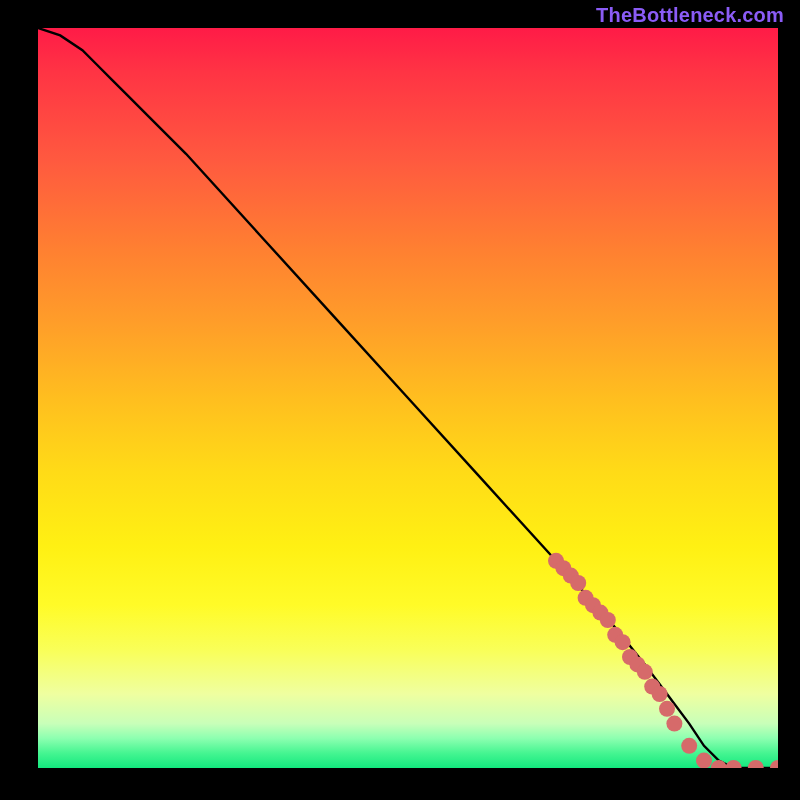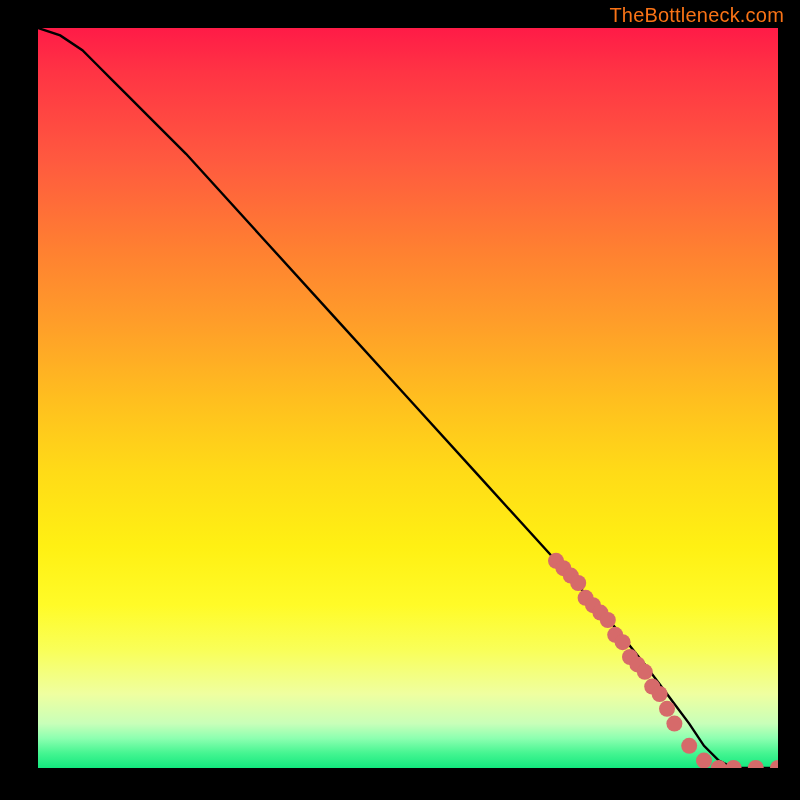--- a/index.html
+++ b/index.html
@@ -14,23 +14,23 @@
   .stage {
     position: relative;
     width: 800px;
     height: 800px;
     background: #000;
   }
   .credit {
     position: absolute;
     top: 4px;
     right: 16px;
-    color: #f97316;
+    color: #8b5cf6;
     font-size: 20px;
-    font-weight: 400;
+    font-weight: 700;
     letter-spacing: 0.2px;
     z-index: 5;
     margin-left: 8px;
   }
   .plot {
     position: absolute;
     left: 38px;
     top: 28px;
     width: 740px;
     height: 740px;

